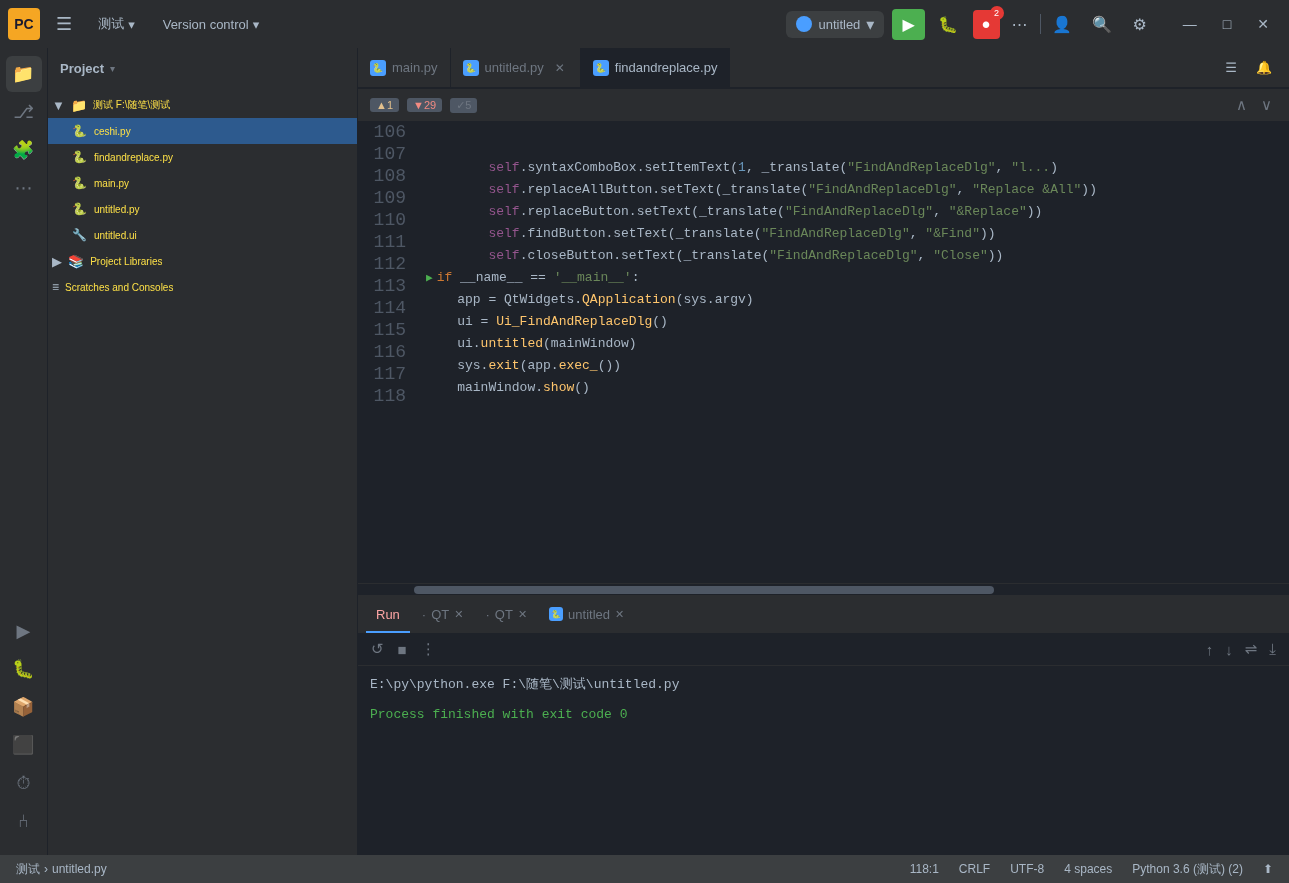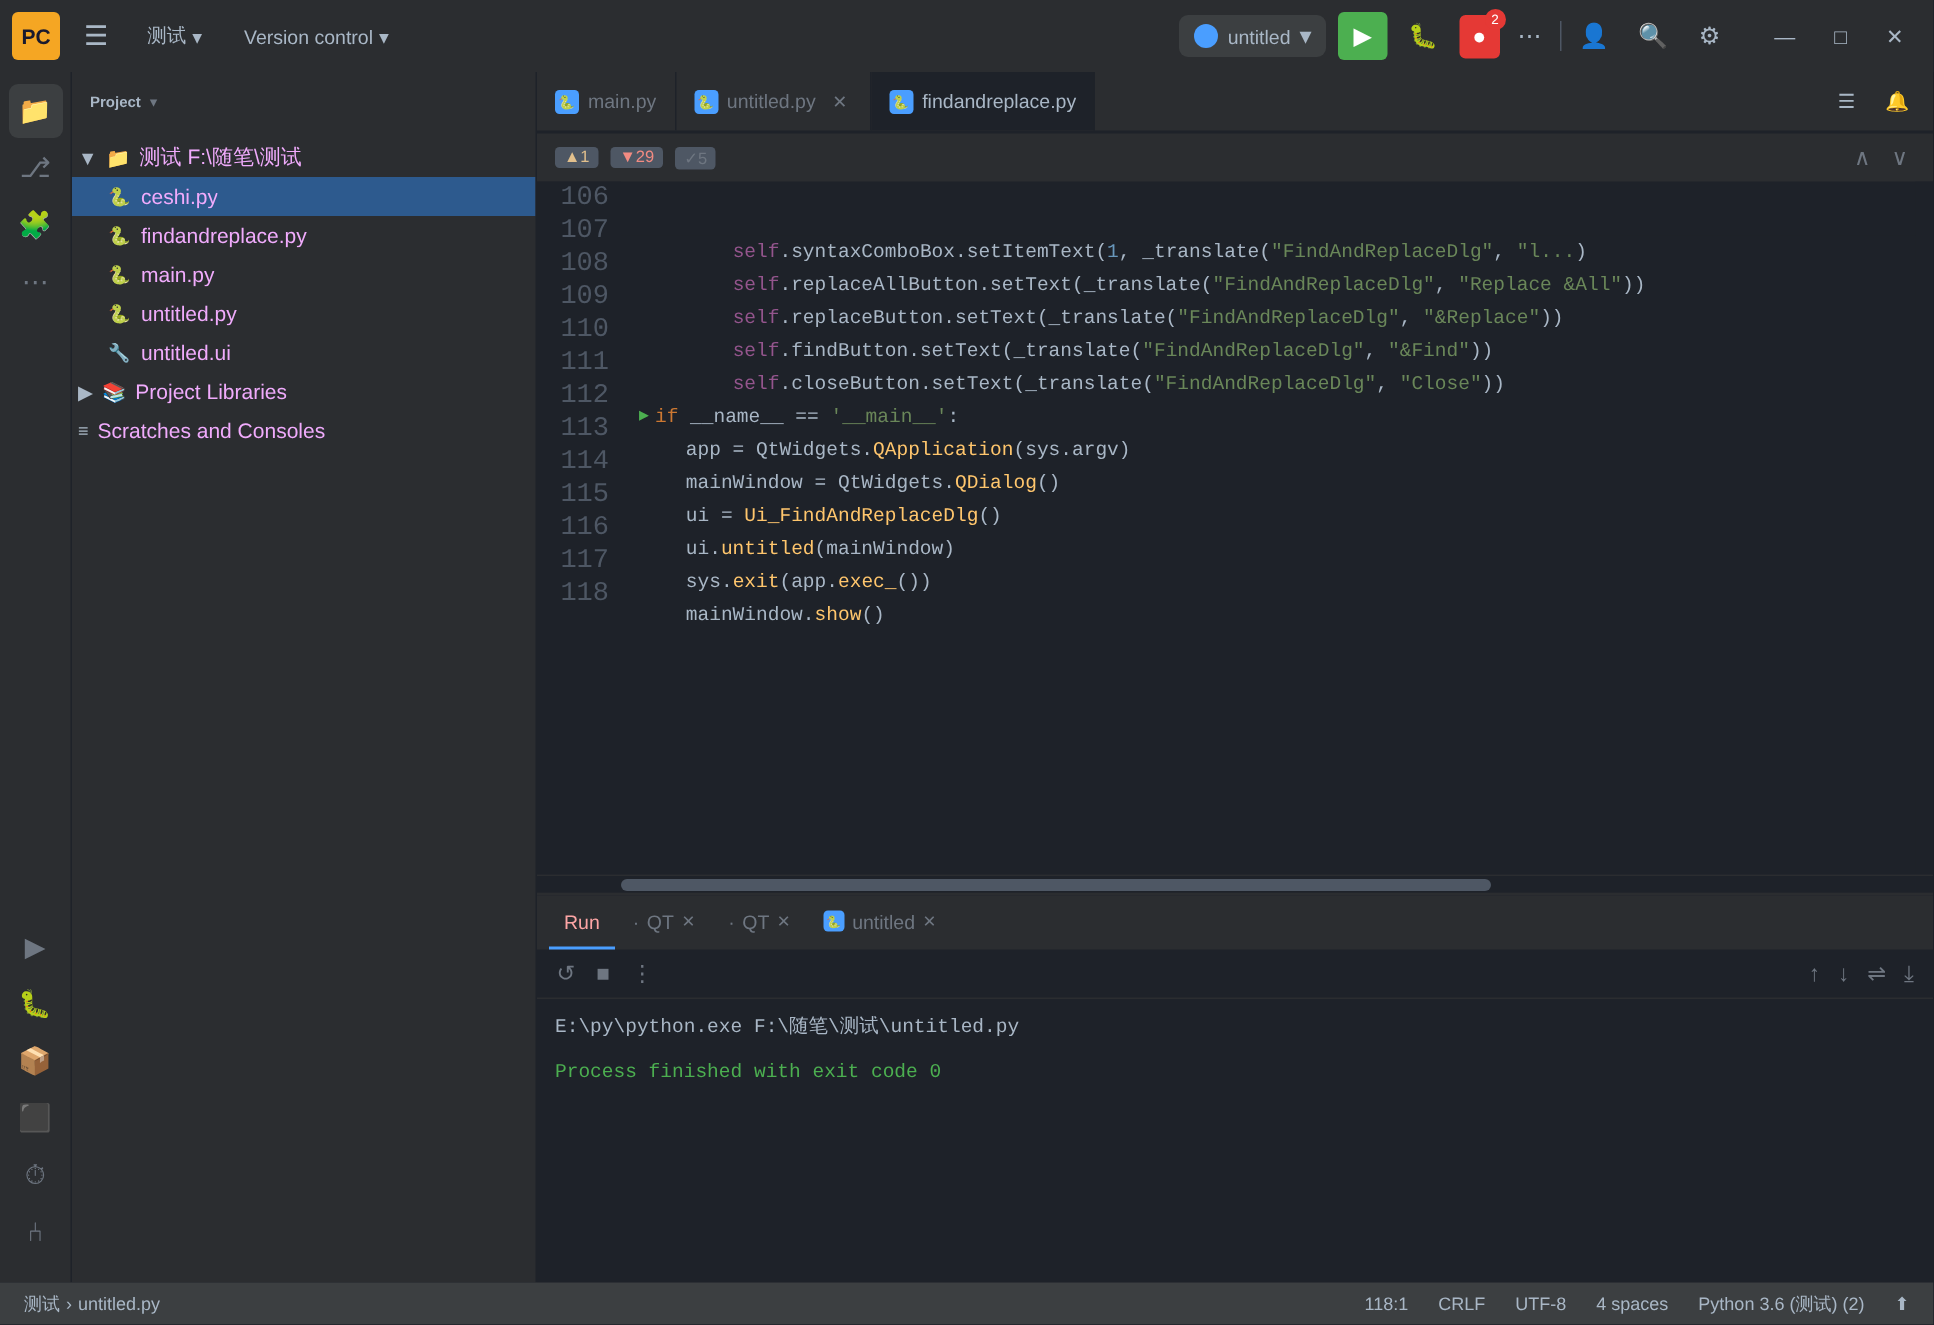--- a/index.html
+++ b/index.html
@@ -29,28 +29,28 @@
     
     .icon-sidebar { width: 48px; background: #2b2d30; display: flex; flex-direction: column; align-items: center; padding: 8px 0; gap: 2px; flex-shrink: 0; border-right: 1px solid #1e2229; }
     .icon-sidebar-btn { background: none; border: none; color: #6e7681; cursor: pointer; padding: 8px; border-radius: 6px; font-size: 18px; width: 36px; height: 36px; display: flex; align-items: center; justify-content: center; }
     .icon-sidebar-btn:hover, .icon-sidebar-btn.active { color: #a9b7c6; background: #3c3f41; }
     .icon-sidebar-spacer { flex: 1; }
     .icon-sidebar-bottom { display: flex; flex-direction: column; align-items: center; gap: 2px; padding-bottom: 8px; }
 
     
     .file-panel { width: 310px; background: #2b2d30; display: flex; flex-direction: column; flex-shrink: 0; border-right: 1px solid #1e2229; }
     .file-panel-header { display: flex; align-items: center; padding: 8px 12px; gap: 6px; height: 40px; }
-    .file-panel-title { font-size: 10px; font-weight: 600; color: #a9b7c6; }
+    .file-panel-title { font-size: 13px; font-weight: 600; color: #a9b7c6; }
     .file-panel-chevron { font-size: 10px; color: #6e7681; }
     .file-tree { flex: 1; overflow-y: auto; padding: 4px 0; }
     .tree-item { display: flex; align-items: center; padding: 3px 8px 3px 16px; cursor: pointer; font-size: 13px; gap: 6px; height: 26px; }
     .tree-item.selected { background: #2d5a8e; }
     .tree-item.folder { padding-left: 4px; }
     .tree-icon { font-size: 13px; flex-shrink: 0; }
-    .tree-label { font-size: 14px; color: #f0abfc; white-space: nowrap; overflow: hidden; text-overflow: ellipsis; }
+    .tree-label { font-size: 10px; color: #fde047; white-space: nowrap; overflow: hidden; text-overflow: ellipsis; }
     .tree-item .py-icon { color: #4a9eff; font-size: 12px; width: 16px; text-align: center; }
     .tree-item .ui-icon { color: #ff9800; font-size: 12px; width: 16px; text-align: center; }
     .tree-item .folder-icon { color: #dcb67a; font-size: 13px; }
     .tree-item .scratch-icon { color: #a9b7c6; font-size: 12px; }
     .indent-1 { padding-left: 24px; }
 
     
     .editor-area { flex: 1; display: flex; flex-direction: column; background: #1e2229; overflow: hidden; }
     
     
@@ -272,21 +272,20 @@
           <div class="code-line"><span>&nbsp;&nbsp;&nbsp;&nbsp;&nbsp;&nbsp;&nbsp;&nbsp;<span class="self-kw">self</span>.syntaxComboBox.setItemText(<span class="num">1</span>, _translate(<span class="str">"FindAndReplaceDlg"</span>, <span class="str">"l...</span>)</span></div>
           <div class="code-line"><span>&nbsp;&nbsp;&nbsp;&nbsp;&nbsp;&nbsp;&nbsp;&nbsp;<span class="self-kw">self</span>.replaceAllButton.setText(_translate(<span class="str">"FindAndReplaceDlg"</span>, <span class="str">"Replace &amp;All"</span>))</span></div>
           <div class="code-line"><span>&nbsp;&nbsp;&nbsp;&nbsp;&nbsp;&nbsp;&nbsp;&nbsp;<span class="self-kw">self</span>.replaceButton.setText(_translate(<span class="str">"FindAndReplaceDlg"</span>, <span class="str">"&amp;Replace"</span>))</span></div>
           <div class="code-line"><span>&nbsp;&nbsp;&nbsp;&nbsp;&nbsp;&nbsp;&nbsp;&nbsp;<span class="self-kw">self</span>.findButton.setText(_translate(<span class="str">"FindAndReplaceDlg"</span>, <span class="str">"&amp;Find"</span>))</span></div>
           <div class="code-line"><span>&nbsp;&nbsp;&nbsp;&nbsp;&nbsp;&nbsp;&nbsp;&nbsp;<span class="self-kw">self</span>.closeButton.setText(_translate(<span class="str">"FindAndReplaceDlg"</span>, <span class="str">"Close"</span>))</span></div>
           <div class="code-line">
             <span class="run-arrow">▶</span>
             <span><span class="kw">if</span> __name__ == <span class="str">'__main__'</span>:</span>
           </div>
           <div class="code-line"><span>&nbsp;&nbsp;&nbsp;&nbsp;app = QtWidgets.<span class="fn">QApplication</span>(sys.argv)</span></div>
-          <div class="code-line"><span>&nbsp;&nbsp;&nbsp;&nbsp;mainWindow = QtWidgets.<span class="fn">QDialog</span>()</span></div>
           <div class="code-line"><span>&nbsp;&nbsp;&nbsp;&nbsp;ui = <span class="fn">Ui_FindAndReplaceDlg</span>()</span></div>
           <div class="code-line"><span>&nbsp;&nbsp;&nbsp;&nbsp;ui.<span class="fn">untitled</span>(mainWindow)</span></div>
           <div class="code-line"><span>&nbsp;&nbsp;&nbsp;&nbsp;sys.<span class="fn">exit</span>(app.<span class="fn">exec_</span>())</span></div>
           <div class="code-line"><span>&nbsp;&nbsp;&nbsp;&nbsp;mainWindow.<span class="fn">show</span>()</span></div>
           <div class="code-line">&nbsp;</div>
         </div>
         <div class="editor-v-scroll"></div>
       </div>
 
       <div class="editor-scrollbar">

